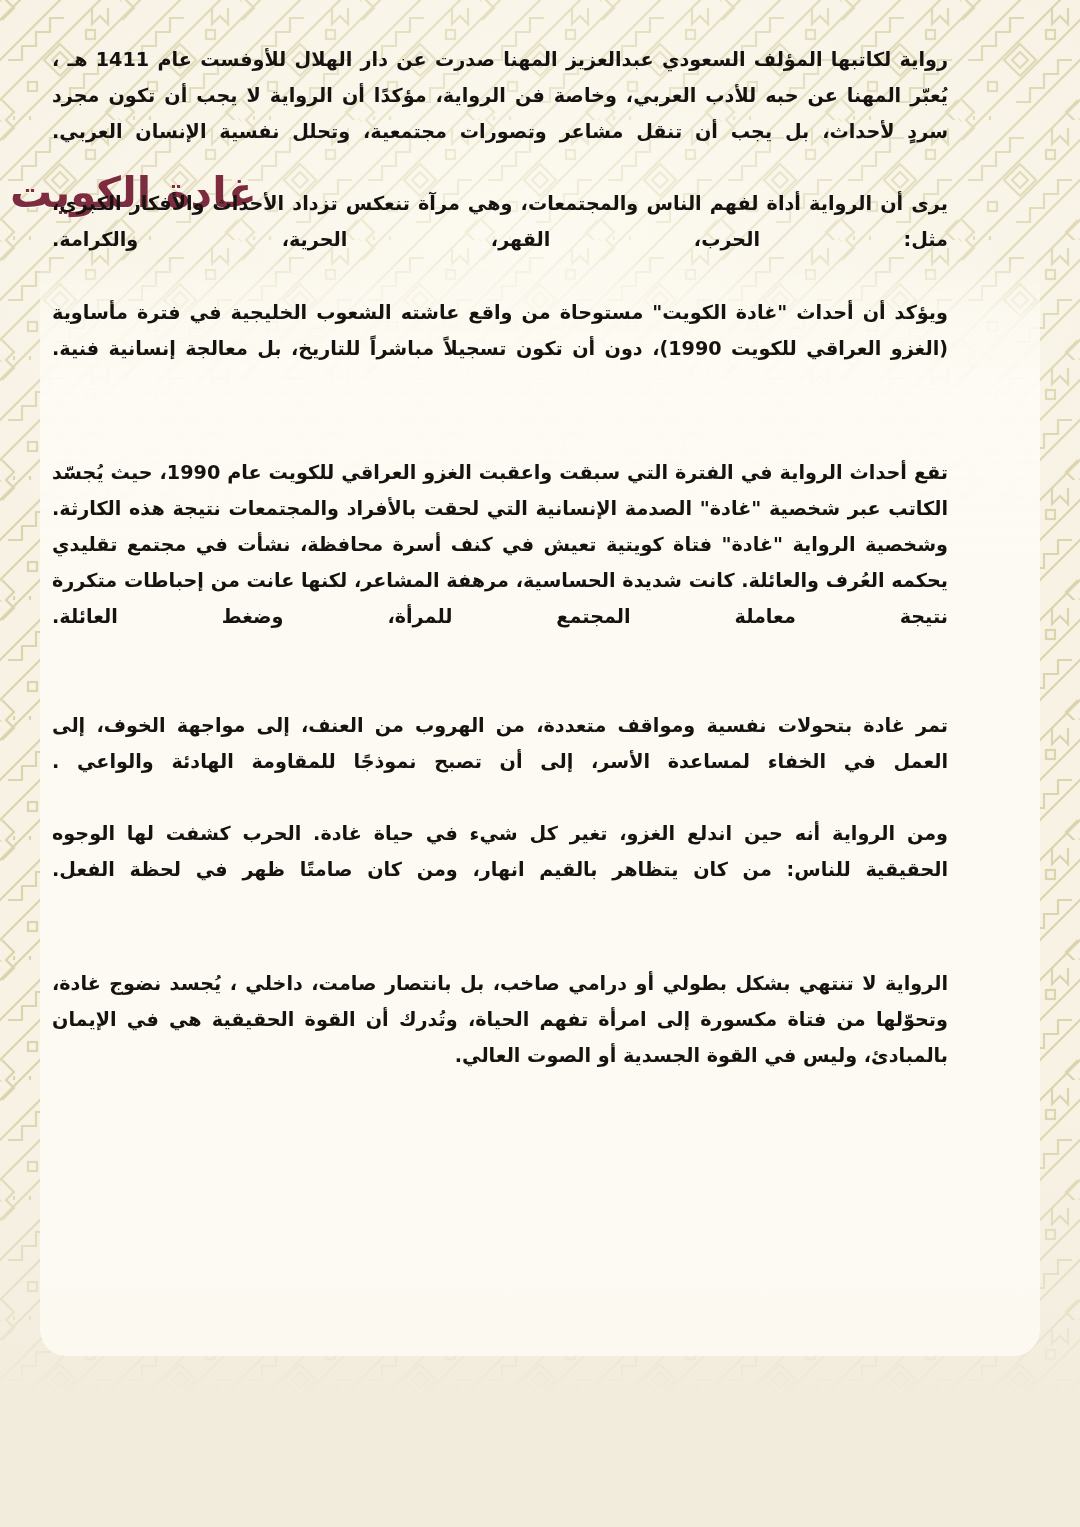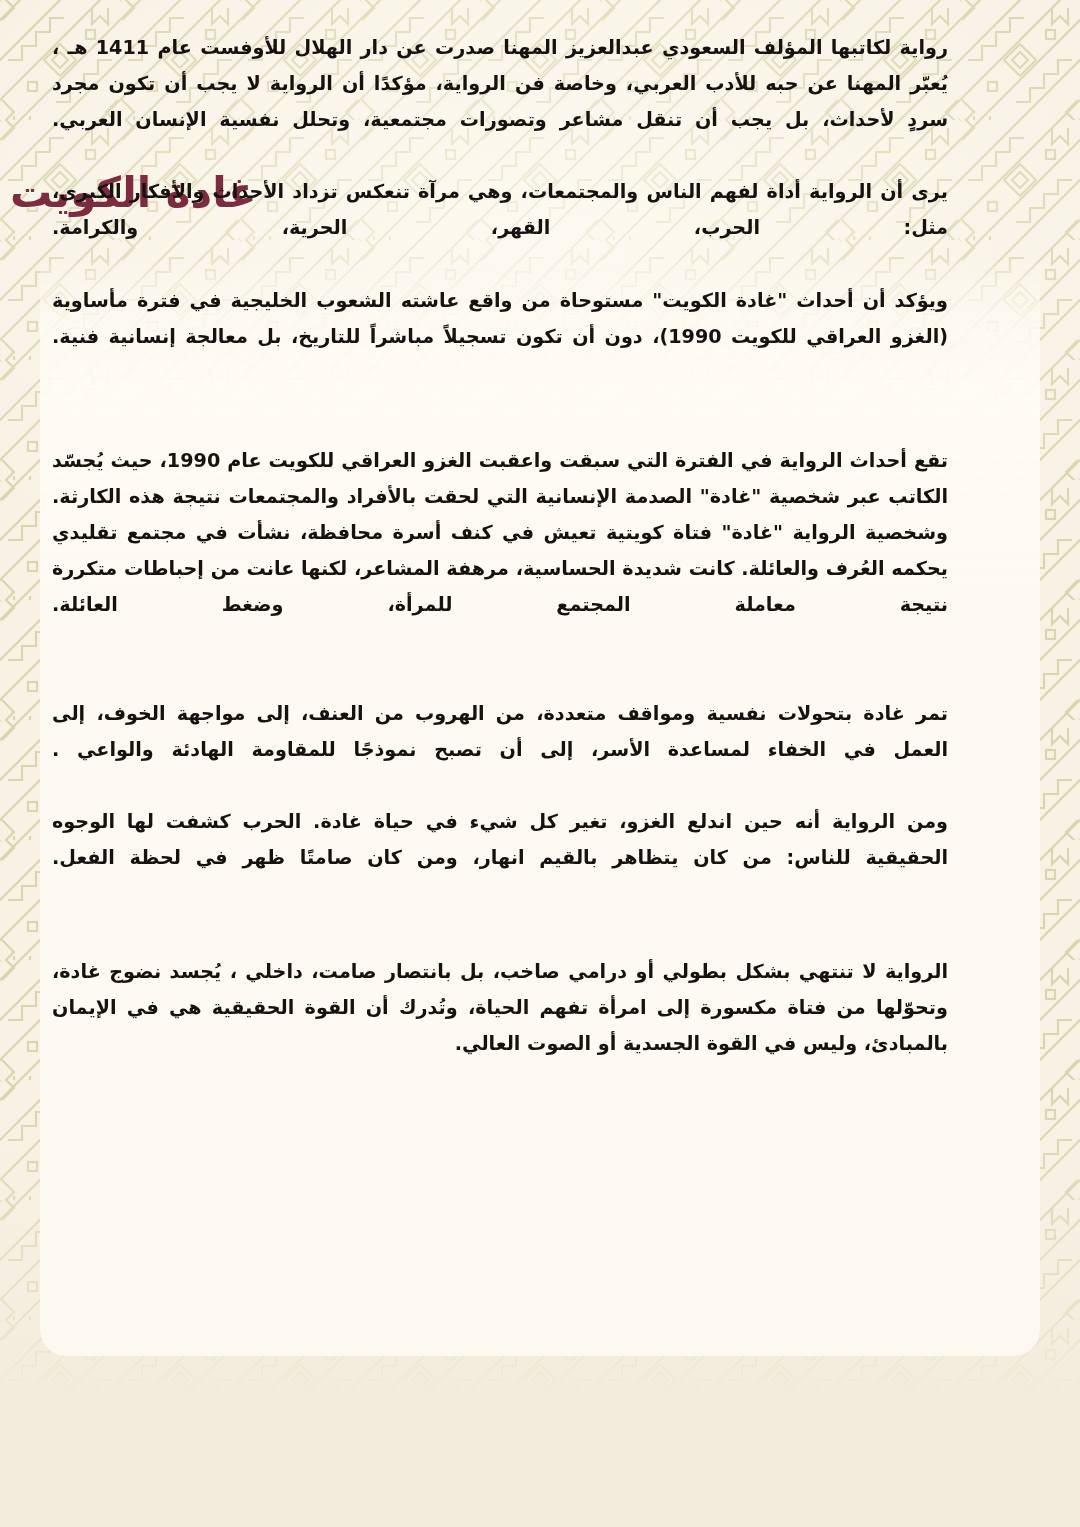--- a/index.html
+++ b/index.html
@@ -91,21 +91,21 @@
                  #fcf9f1 100%);
     border-radius: 0 0 26px 26px;
     z-index: 4;
     -webkit-mask-image: linear-gradient(to bottom, rgba(0,0,0,0.25) 0px, rgba(0,0,0,0.75) 24px, #000 70px, #000 100%);
             mask-image: linear-gradient(to bottom, rgba(0,0,0,0.25) 0px, rgba(0,0,0,0.75) 24px, #000 70px, #000 100%);
   }
 
   .card-body {
     position: absolute;
     left: 0;
-    top: 4px;
+    top: 16px;
     width: 1000px;
     padding: 26px 52px 40px 52px;
     z-index: 6;
   }
 
   
   .block {
     margin-bottom: 30px;
   }
   .block:last-child { margin-bottom: 16px; }

